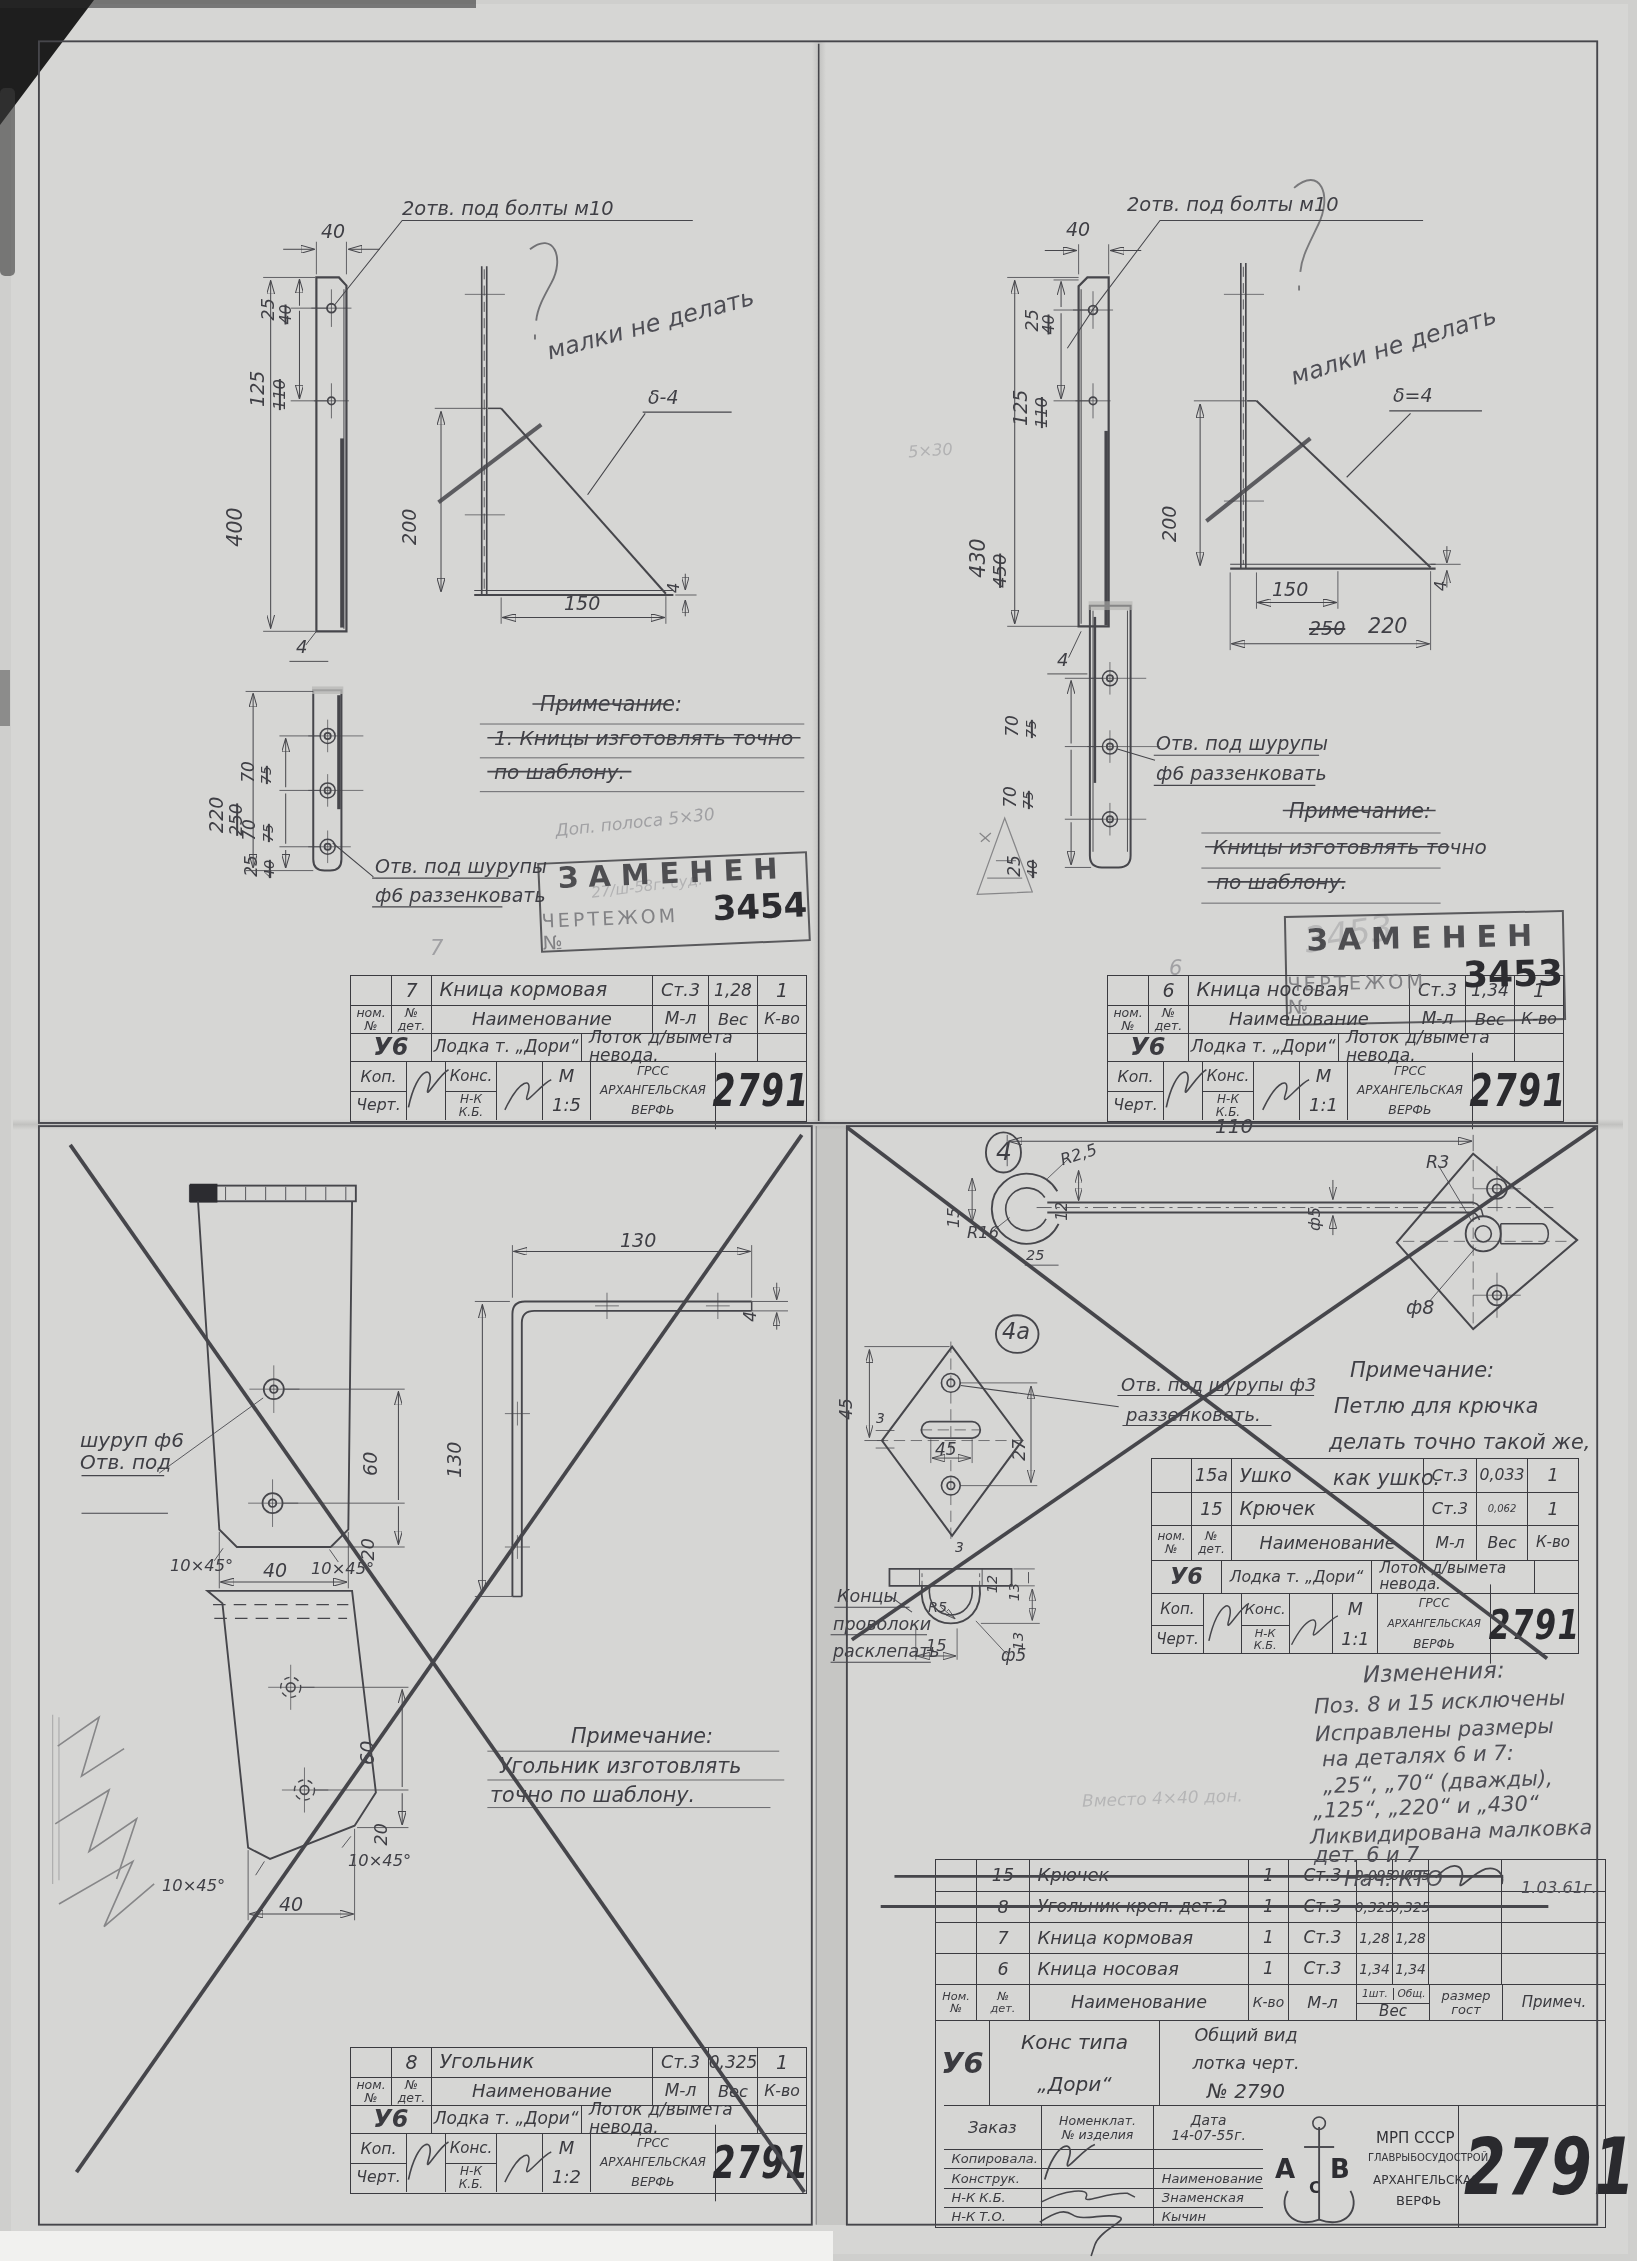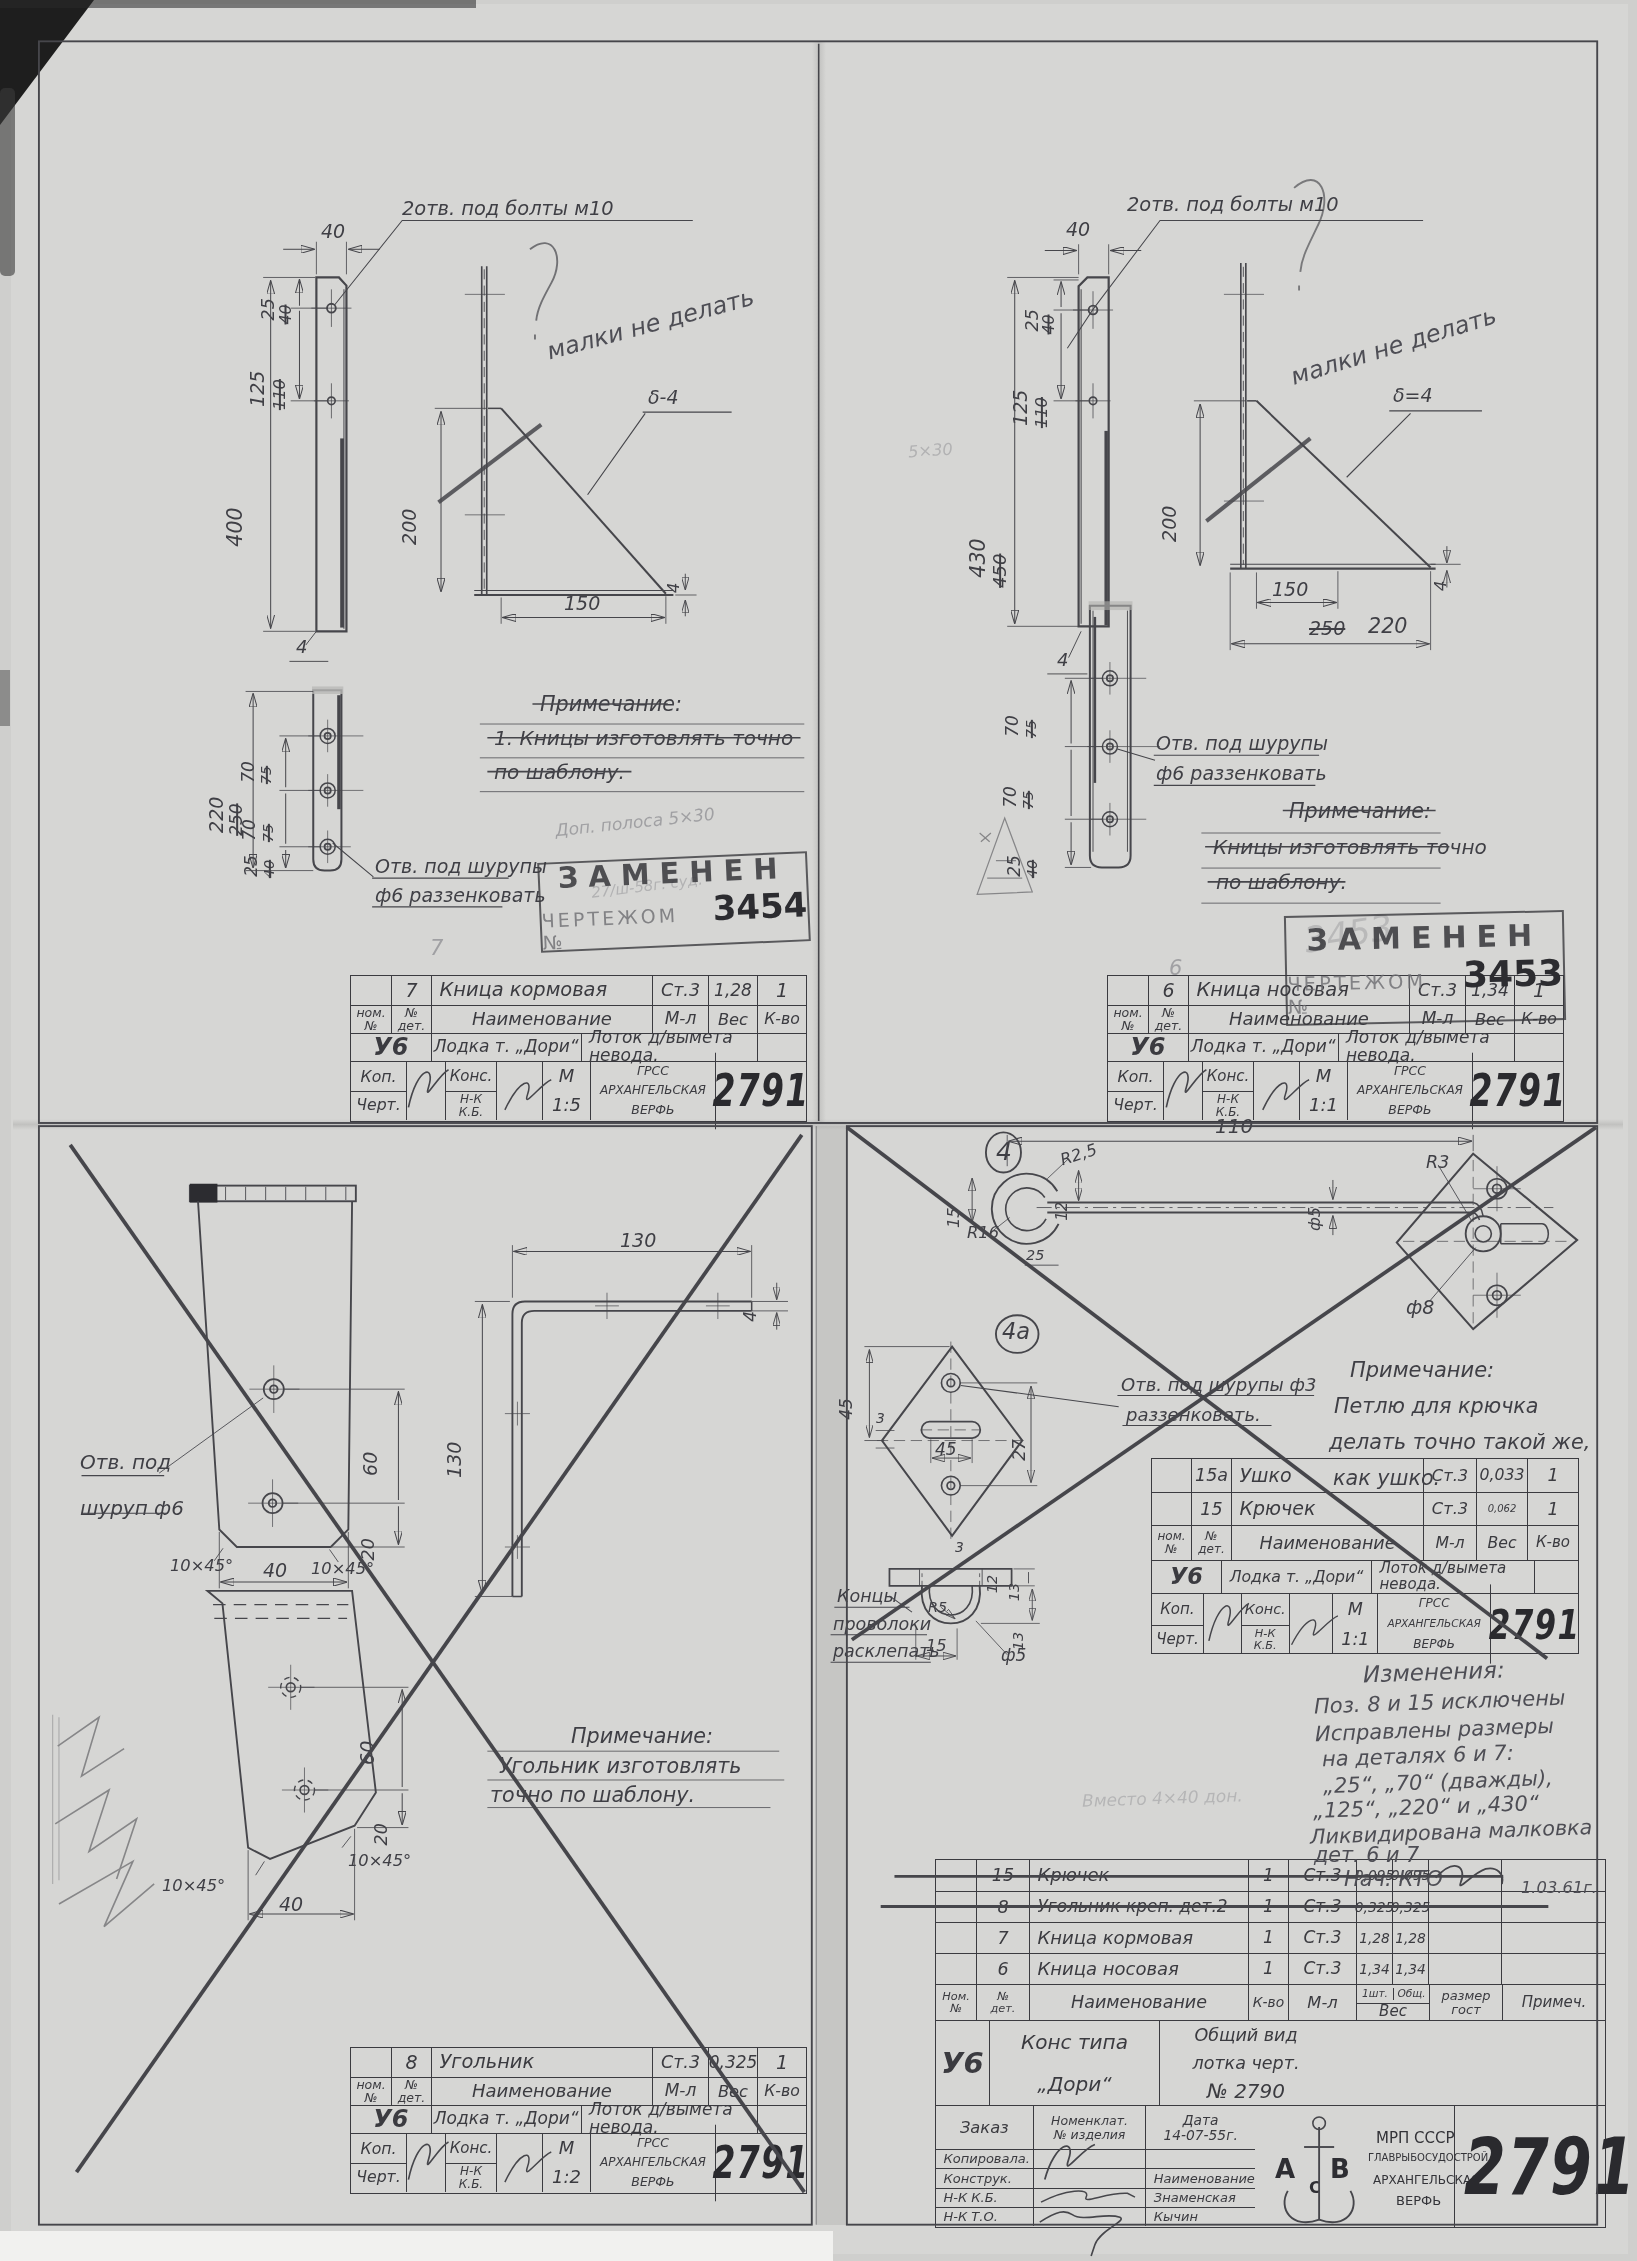--- a/index.html
+++ b/index.html
@@ -325,21 +325,21 @@
       <div class="c stk" style="width:170px;">
         <div style="height:43px;font-size:20px;border-top:none!important;">Конс типа</div>
         <div style="height:41px;font-size:20px;border-top:none!important;text-align:right;">„Дори“</div>
       </div>
       <div class="c stk" style="width:173px;">
         <div style="height:28px;font-size:17.5px;border-top:none!important;">Общий вид</div>
         <div style="height:28px;font-size:17.5px;border-top:none!important;">лотка черт.</div>
         <div style="height:27px;font-size:20px;border-top:none!important;">№ 2790</div>
       </div>
     </div>
-    <div class="row" style="height:122px;">
+    <div class="row" style="height:122px;margin-left:8px;">
       <div style="width:319px;display:flex;flex-direction:column;box-sizing:border-box;">
         <div style="display:flex;height:44px;border-bottom:1.9px solid #3b3b40;box-sizing:border-box;">
           <div class="c" style="width:97px;font-size:16.3px;">Заказ</div>
           <div class="c" style="width:113px;font-size:12.5px;">Номенклат.
 № изделия</div>
           <div class="c" style="width:110px;font-size:13.8px;">Дата
 14-07-55г.</div>
         </div>
         <div style="display:flex;height:19.4px;border-bottom:1.9px solid #3b3b40;box-sizing:border-box;">
           <div class="c lft" style="width:97px;font-size:13px;">Копировала.</div>
@@ -454,21 +454,21 @@
     <div class="L P" style="left:908px;top:442px;font-size:16.3px;transform:rotate(-4deg);opacity:.5;">5×30</div>
     <div class="L P" style="left:1304px;top:916px;font-size:35px;transform:rotate(-9deg);opacity:.4;">3453</div>
     <div class="L P" style="left:1169px;top:957px;font-size:21px;">6</div>
   </div>
 
   <div>
     <div class="L" style="left:620px;top:1231px;font-size:19px;">130</div>
     <div class="L V" style="left:465px;top:1458px;font-size:19px;">130</div>
     <div class="L V" style="left:760px;top:1304px;font-size:17px;">4</div>
     <div class="L" style="left:80px;top:1452px;font-size:20px;">Отв. под</div>
-    <div class="L" style="left:80px;top:1498px;font-size:20px;">шуруп ф6</div>
+    <div class="L" style="left:80px;top:1430px;font-size:20px;">шуруп ф6</div>
     <div class="L V" style="left:381px;top:1456px;font-size:19px;">60</div>
     <div class="L V" style="left:377px;top:1542px;font-size:17.5px;">20</div>
     <div class="L" style="left:170px;top:1557px;font-size:16.3px;">10×45°</div>
     <div class="L" style="left:311px;top:1560px;font-size:16.3px;">10×45°</div>
     <div class="L" style="left:263px;top:1561px;font-size:19px;">40</div>
     <div class="L V" style="left:378px;top:1745px;font-size:19px;">60</div>
     <div class="L V" style="left:390px;top:1827px;font-size:17.5px;">20</div>
     <div class="L" style="left:162px;top:1877px;font-size:16.3px;">10×45°</div>
     <div class="L" style="left:348px;top:1852px;font-size:16.3px;">10×45°</div>
     <div class="L" style="left:279px;top:1895px;font-size:19px;">40</div>

